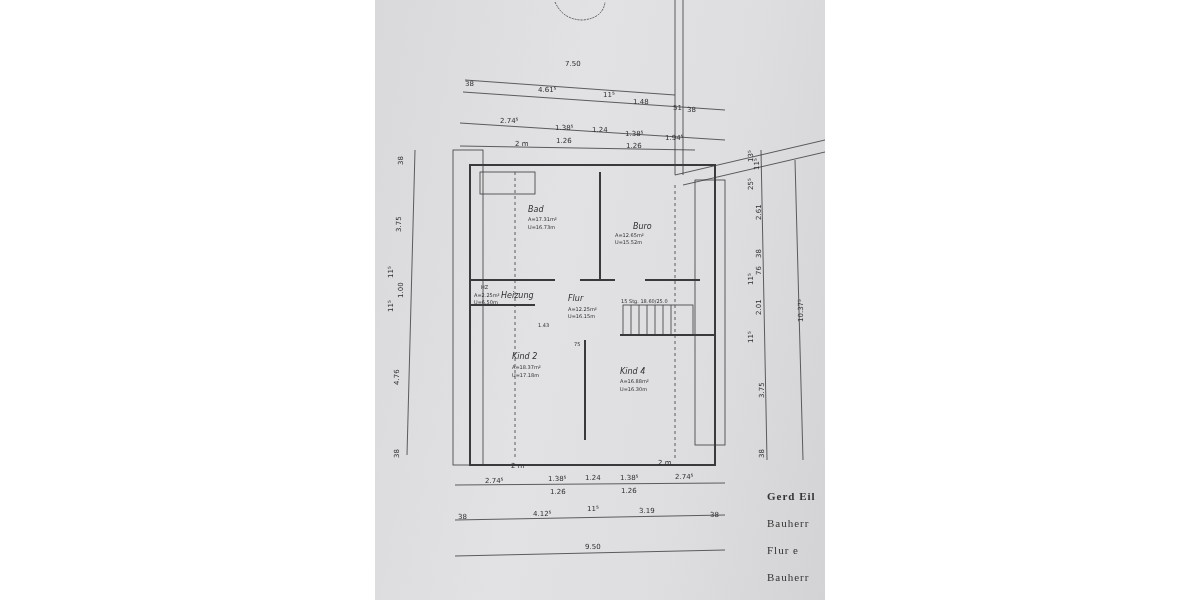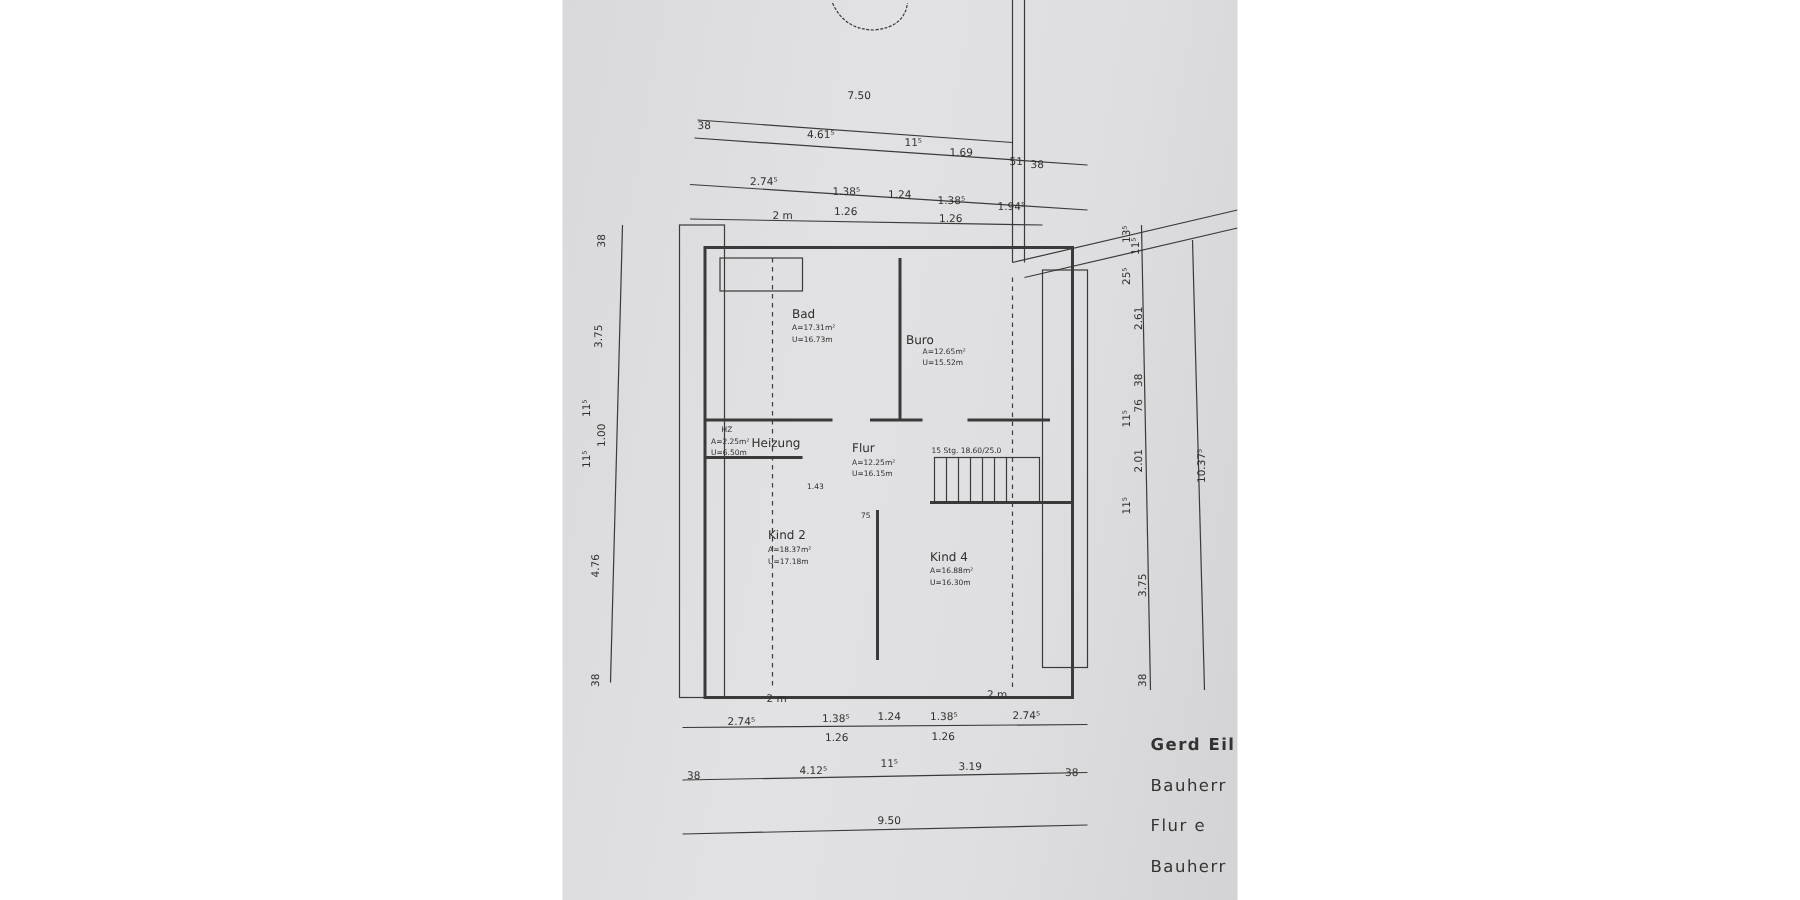--- a/index.html
+++ b/index.html
@@ -2,24 +2,24 @@
 <html><head>
 <meta charset="utf-8">
 <style>
   html,body{margin:0;padding:0;background:#ffffff;}
   body{width:1200px;height:600px;position:relative;overflow:hidden;font-family:"DejaVu Sans",sans-serif;}
   .sheet{position:absolute;left:375px;top:0;width:450px;height:600px;background:#dcdcdc;
     background:linear-gradient(100deg,#d9d9db 0%,#e2e1e3 40%,#dedddf 70%,#d3d3d6 100%);}
   .sheet svg{position:absolute;left:0;top:0;}
   .lbl{position:absolute;color:#2f2f2f;white-space:nowrap;}
   .dim{font-size:7px;}
-  .room{font-size:8px;}
+  .room{font-size:8px;font-style:italic;}
   .small{font-size:5px;}
   .vert{transform-origin:left top;transform:rotate(-90deg);}
-  .title{position:absolute;left:392px;font-size:11px;color:#333;letter-spacing:1px;white-space:nowrap;}
+  .title{position:absolute;left:392px;font-size:11px;color:#333;letter-spacing:1px;white-space:nowrap;font-family:Liberation Serif, serif;}
 </style>
 </head>
 <body>
 
 <div class="sheet">
   <svg width="450" height="600" viewBox="0 0 450 600">
     <g stroke="#3a3a3a" fill="none" stroke-width="0.8">
 
       <path d="M180 2 q8 18 28 18 q20 -2 22 -18" stroke-dasharray="2 1"></path>
 
@@ -63,37 +63,37 @@
 
       <line x1="386" y1="150" x2="392" y2="460"></line>
       <line x1="420" y1="160" x2="428" y2="460"></line>
     </g>
   </svg>
 
   <span class="lbl dim" style="left:190px;top:60px">7.50</span>
   <span class="lbl dim" style="left:90px;top:80px">38</span>
   <span class="lbl dim" style="left:163px;top:86px">4.61⁵</span>
   <span class="lbl dim" style="left:228px;top:91px">11⁵</span>
-  <span class="lbl dim" style="left:258px;top:98px">1.69</span>
+  <span class="lbl dim" style="left:258px;top:98px">1.48</span>
   <span class="lbl dim" style="left:298px;top:104px">51</span>
   <span class="lbl dim" style="left:312px;top:106px">38</span>
   <span class="lbl dim" style="left:125px;top:117px">2.74⁵</span>
   <span class="lbl dim" style="left:180px;top:124px">1.38⁵</span>
   <span class="lbl dim" style="left:217px;top:126px">1.24</span>
   <span class="lbl dim" style="left:250px;top:130px">1.38⁵</span>
   <span class="lbl dim" style="left:290px;top:134px">1.94⁵</span>
   <span class="lbl dim" style="left:181px;top:137px">1.26</span>
   <span class="lbl dim" style="left:251px;top:142px">1.26</span>
   <span class="lbl dim" style="left:140px;top:140px">2 m</span>
 
   <span class="lbl room" style="left:153px;top:205px">Bad</span>
   <span class="lbl small" style="left:153px;top:216px">A=17.31m²</span>
   <span class="lbl small" style="left:153px;top:224px">U=16.73m</span>
 
-  <span class="lbl room" style="left:229px;top:222px">Buro</span>
+  <span class="lbl room" style="left:258px;top:222px">Buro</span>
   <span class="lbl small" style="left:240px;top:232px">A=12.65m²</span>
   <span class="lbl small" style="left:240px;top:239px">U=15.52m</span>
 
   <span class="lbl small" style="left:106px;top:284px">HZ</span>
   <span class="lbl room" style="left:126px;top:291px">Heizung</span>
   <span class="lbl small" style="left:99px;top:292px">A=2.25m²</span>
   <span class="lbl small" style="left:99px;top:299px">U=6.50m</span>
 
   <span class="lbl room" style="left:193px;top:294px">Flur</span>
   <span class="lbl small" style="left:193px;top:306px">A=12.25m²</span>

